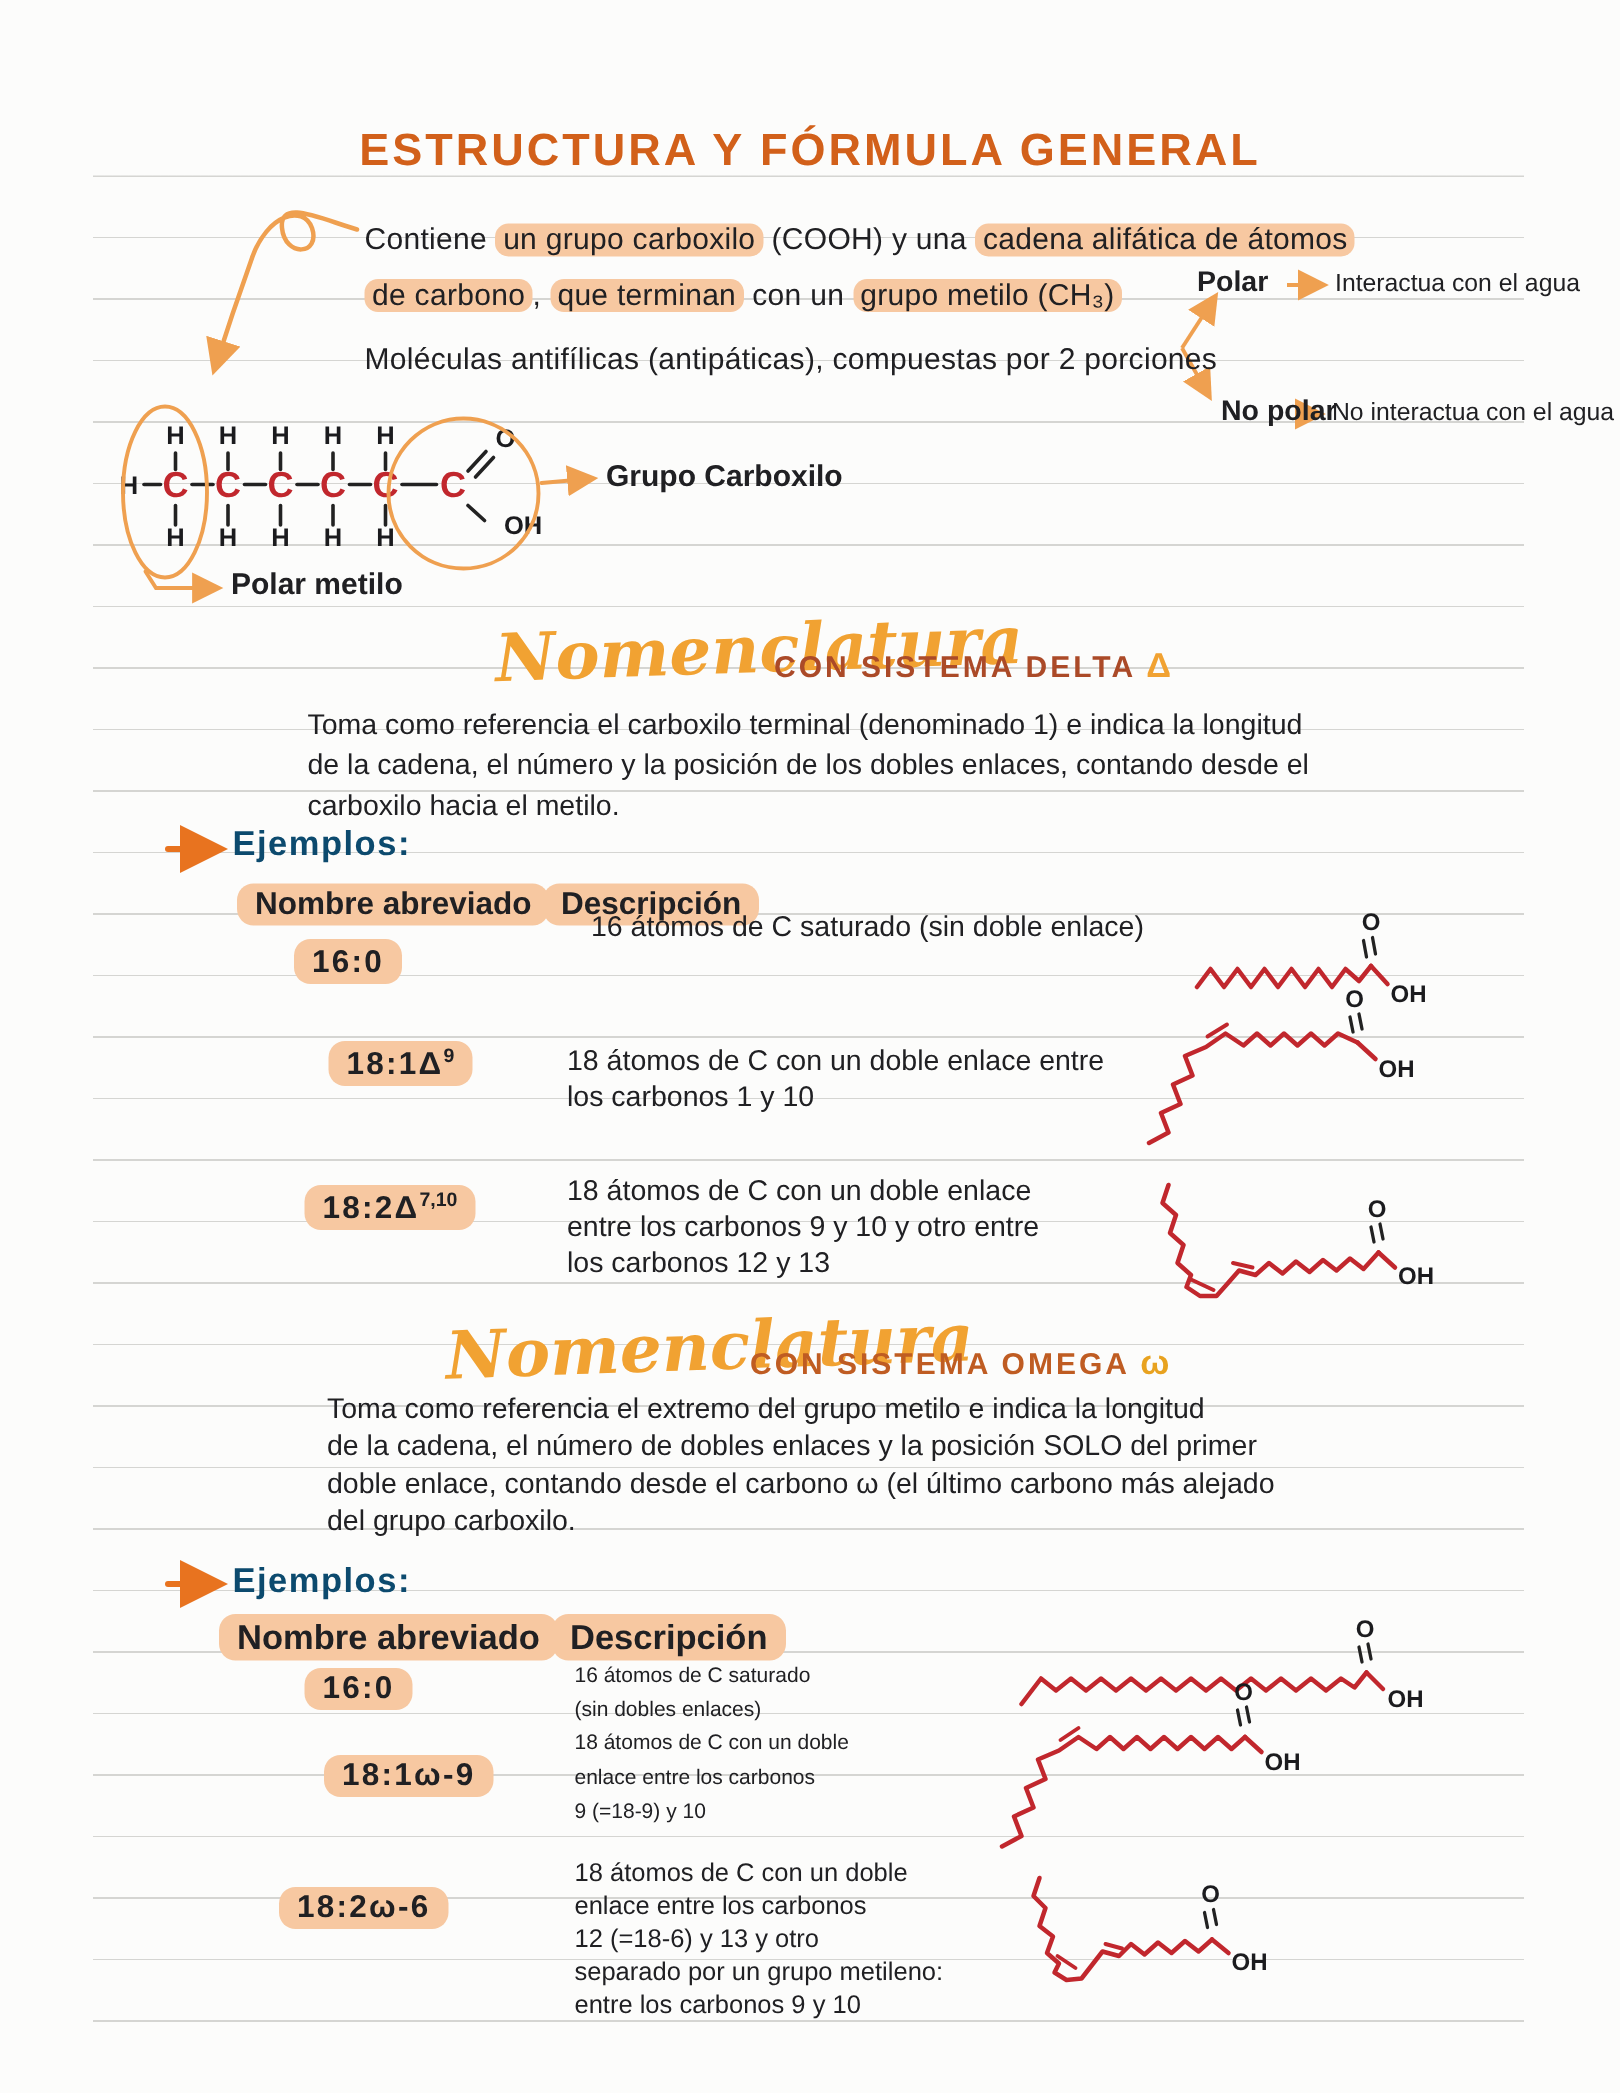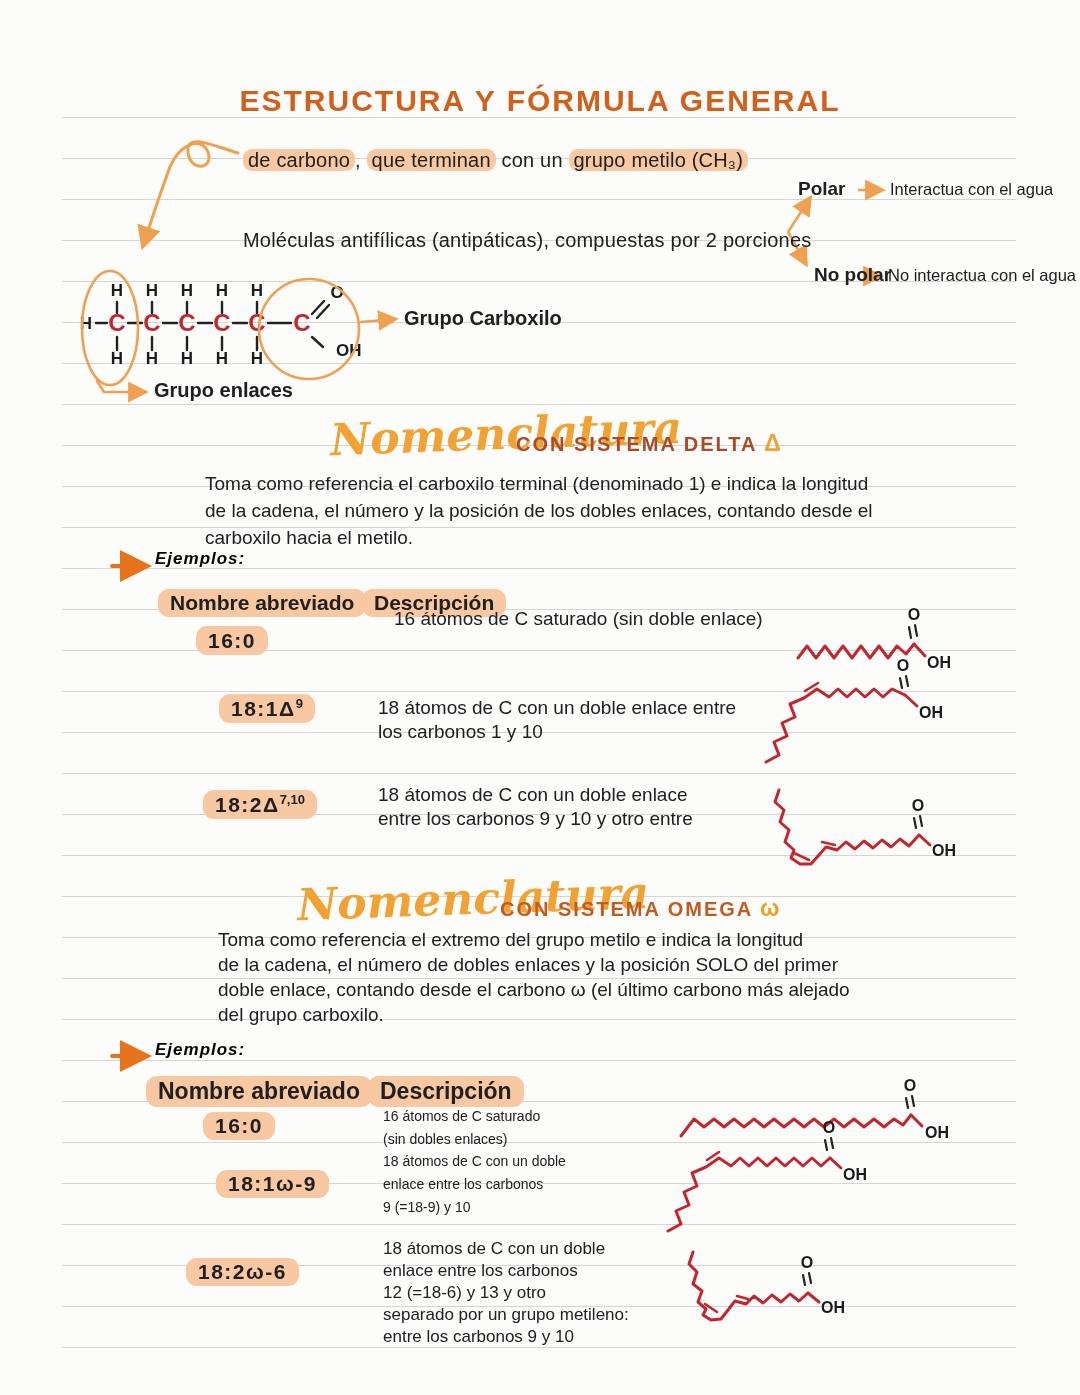--- a/index.html
+++ b/index.html
@@ -15,21 +15,21 @@
   .smalltxt{font-size:16.5px;white-space:nowrap;}
   .blabel{font-size:19px;font-weight:700;white-space:nowrap;}
   .script{font-family:"DejaVu Serif",serif;font-style:italic;font-weight:700;font-size:44px;
           color:#f1a232;transform:rotate(-2deg);white-space:nowrap;}
   .caps{font-size:20px;font-weight:700;letter-spacing:2px;white-space:nowrap;}
   .caps-delta{color:#ab4a28;}
   .caps-omega{color:#bf5c22;}
   .sym{font-size:23px;font-weight:700;color:#f1a232;}
   .para{font-size:19px;line-height:27px;white-space:nowrap;}
   .para25{font-size:19px;line-height:25px;white-space:nowrap;}
-  .examples{font-size:17px;font-weight:700;letter-spacing:1px;color:#000000;white-space:nowrap;font-style:italic;}
+  .examples{font-size:23px;font-weight:700;letter-spacing:1px;color:#0c4a6e;white-space:nowrap;}
   .colhead{font-size:21px;font-weight:700;white-space:nowrap;}
   .colhead2{font-size:23px;font-weight:700;white-space:nowrap;}
   .rowname{font-size:21px;font-weight:700;letter-spacing:1.5px;white-space:nowrap;}
   .rowname sup{font-size:13px;letter-spacing:0;}
   .desc{font-size:19px;line-height:24px;white-space:nowrap;}
   .desc2{font-size:14px;line-height:23px;white-space:nowrap;}
   .desc3{font-size:17px;line-height:22px;white-space:nowrap;}
   .grouplabel{font-size:20px;font-weight:700;white-space:nowrap;}
   svg{position:absolute;left:0;top:0;pointer-events:none;}
   svg text{font-family:"Liberation Sans",sans-serif;}
@@ -162,32 +162,33 @@
     <path stroke="#c1272d" stroke-width="3" d="M808 1293 L819 1302"></path>
     <path stroke="#222" stroke-width="2.2" d="M805 1285 L803 1275 M811 1283 L809 1273"></path>
     <text x="807" y="1268" font-size="16" font-weight="700" fill="#1b1b1e" text-anchor="middle">O</text>
     <text x="821" y="1313" font-size="16" font-weight="700" fill="#1b1b1e">OH</text>
   </g>
 </svg>
 
 <div class="abs title" style="left:50%;top:84px;transform:translateX(-50%);">ESTRUCTURA Y FÓRMULA GENERAL</div>
 
 <div class="abs hand" style="left:243px;top:142px;">
+  <div><span>Contiene </span><span class="hl">un grupo carboxilo</span><span> (COOH) y una </span><span class="hl">cadena alifática de átomos</span></div>
   <div><span class="hl">de carbono</span><span>, </span><span class="hl">que terminan</span><span> con un </span><span class="hl">grupo metilo (CH₃)</span></div>
 </div>
 
 <div class="abs hand" style="left:243px;top:222px;">Moléculas antifílicas (antipáticas), compuestas por 2 porciones</div>
 
 <div class="abs blabel" style="left:798px;top:178px;">Polar</div>
 <div class="abs smalltxt" style="left:890px;top:180px;">Interactua con el agua</div>
 <div class="abs blabel" style="left:814px;top:264px;">No polar</div>
 <div class="abs smalltxt" style="left:888px;top:266px;">No interactua con el agua</div>
 
 <div class="abs grouplabel" style="left:404px;top:307px;">Grupo Carboxilo</div>
-<div class="abs grouplabel" style="left:154px;top:379px;">Grupo enlaces</div>
+<div class="abs grouplabel" style="left:154px;top:379px;">Polar metilo</div>
 
 <div class="abs script" style="left:330px;top:408px;">Nomenclatura</div>
 <div class="abs caps caps-delta" style="left:516px;top:430px;"><span>CON SISTEMA DELTA</span> <span class="sym">Δ</span></div>
 
 <div class="abs para" style="left:205px;top:470px;">
   <div>Toma como referencia el carboxilo terminal (denominado 1) e indica la longitud</div>
   <div>de la cadena, el número y la posición de los dobles enlaces, contando desde el</div>
   <div>carboxilo hacia el metilo.</div>
 </div>
 
@@ -204,20 +205,21 @@
 <div class="abs rowname" style="left:203px;top:694px;margin-left:16px;"><span class="pill"><span>18:1Δ</span><sup>9</sup></span></div>
 <div class="abs desc" style="left:378px;top:696px;">
   <div>18 átomos de C con un doble enlace entre</div>
   <div>los carbonos 1 y 10</div>
 </div>
 
 <div class="abs rowname" style="left:203px;top:790px;"><span class="pill"><span>18:2Δ</span><sup>7,10</sup></span></div>
 <div class="abs desc" style="left:378px;top:783px;">
   <div>18 átomos de C con un doble enlace</div>
   <div>entre los carbonos 9 y 10 y otro entre</div>
+  <div>los carbonos 12 y 13</div>
 </div>
 
 <div class="abs script" style="left:297px;top:873px;">Nomenclatura</div>
 <div class="abs caps caps-omega" style="left:500px;top:895px;"><span>CON SISTEMA OMEGA</span> <span class="sym" style="color:#e8a21f;">ω</span></div>
 
 <div class="abs para25" style="left:218px;top:927px;">
   <div>Toma como referencia el extremo del grupo metilo e indica la longitud</div>
   <div>de la cadena, el número de dobles enlaces y la posición SOLO del primer</div>
   <div>doble enlace, contando desde el carbono ω (el último carbono más alejado</div>
   <div>del grupo carboxilo.</div>

